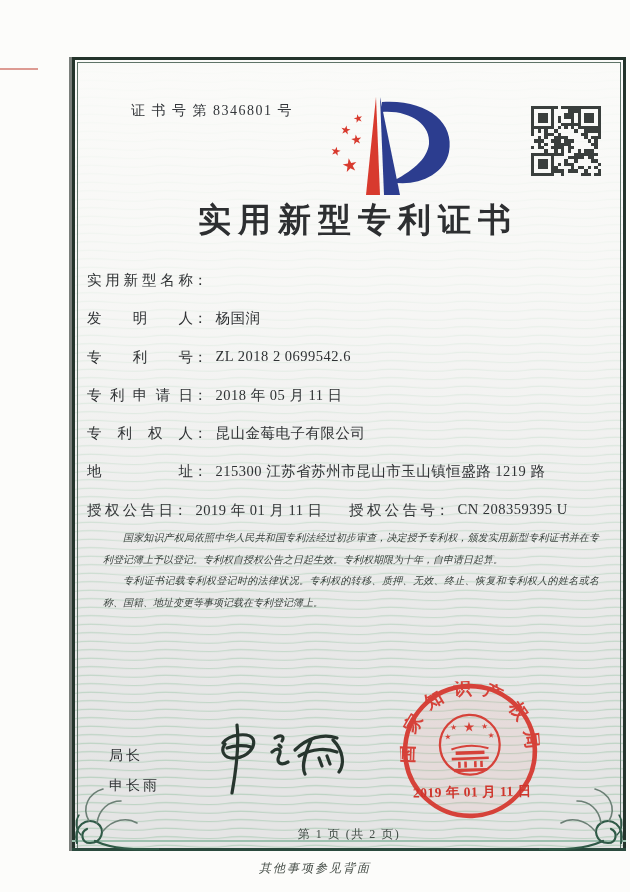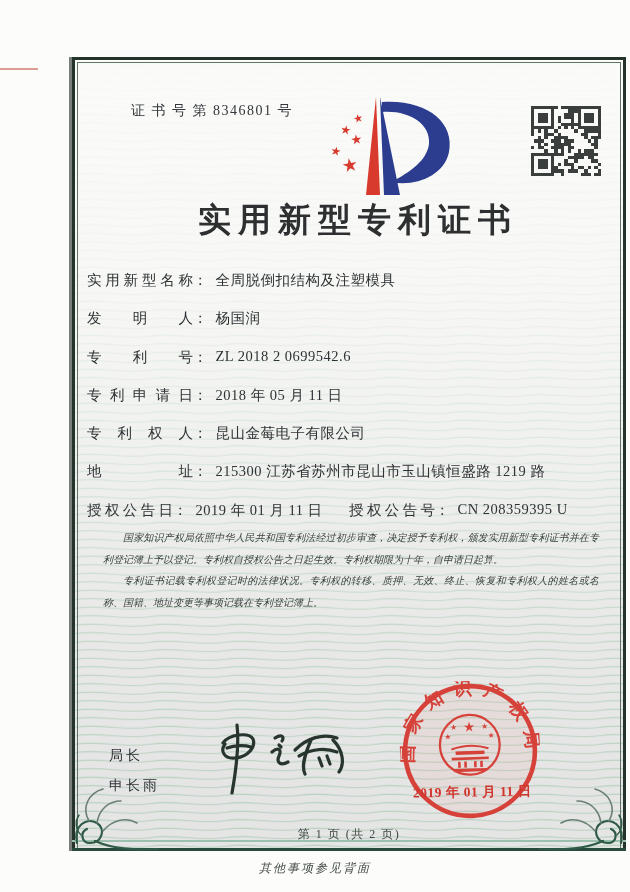--- a/index.html
+++ b/index.html
@@ -328,21 +328,20 @@
             <rect x="20" y="20" width="1" height="1" fill="#3a3f3d"></rect>
           </svg>
         </div>
 
       <div class="title">实用新型专利证书</div>
 
       <div class="fields">
         <div class="field-row">
           <span class="lbl">实用新型名称</span>
             <span class="colon">：</span>
-          <span class="val">全周脱倒扣结构及注塑模具</span>
         </div>
         <div class="field-row">
           <span class="lbl">发明人</span>
             <span class="colon">：</span>
           <span class="val">杨国润</span>
         </div>
         <div class="field-row">
           <span class="lbl">专利号</span>
             <span class="colon">：</span>
           <span class="val">ZL 2018 2 0699542.6</span>

